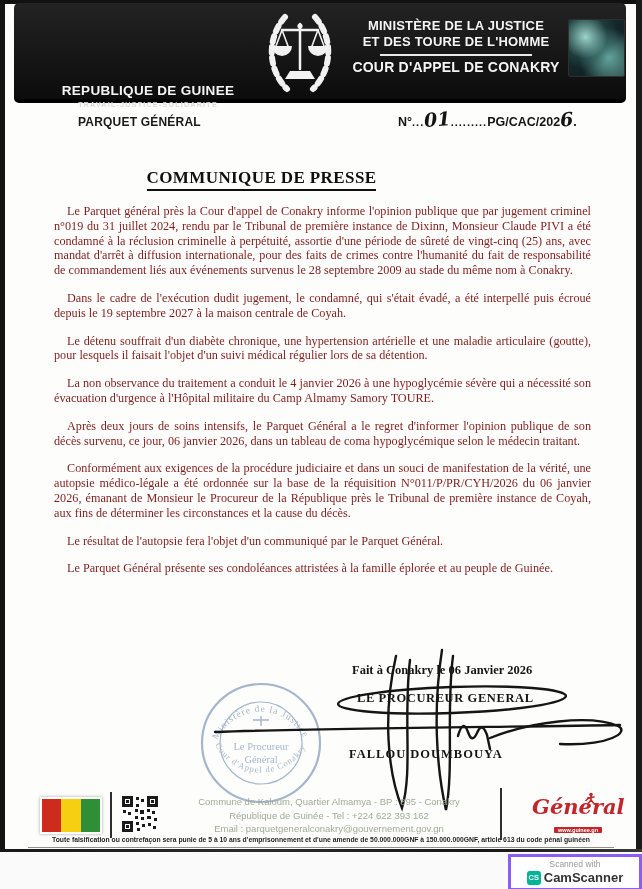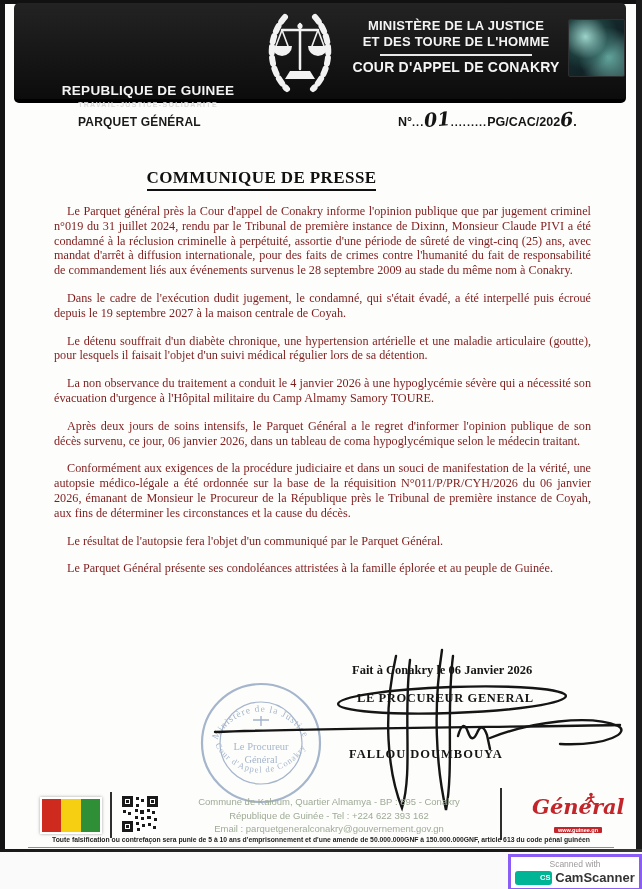--- a/index.html
+++ b/index.html
@@ -64,21 +64,21 @@
   .brand{position:absolute;left:532px;top:796px;width:92px;text-align:center;color:#c2262b;}
   .brand .b1{font-family:"DejaVu Serif",serif;font-style:italic;font-weight:bold;font-size:21px;line-height:22px;}
   .brand .b2{font-size:5.5px;font-family:"Liberation Sans",sans-serif;font-weight:bold;background:#c2262b;color:#fff;display:inline-block;padding:0 4px;border-radius:1px;}
   .dancer{position:absolute;left:585px;top:790px;}
   .disclaimer{position:absolute;left:28px;top:836px;width:586px;text-align:center;font-family:"Liberation Sans",sans-serif;font-size:6.8px;font-weight:bold;color:#1e1e1e;border-bottom:1.5px solid #8f8f8f;padding-bottom:4px;}
 
   
   .cs-badge{position:absolute;left:508px;top:854px;width:128px;height:31px;background:#fff;border:3px solid #8b5cf6;text-align:center;font-family:"Liberation Sans",sans-serif;}
   .cs-line1{font-size:8.5px;color:#9b9b9b;margin-top:2px;}
   .cs-line2{display:flex;align-items:center;justify-content:center;gap:3px;margin-top:1px;}
-  .cs-icon{width:14px;height:14px;background:#00b496;border-radius:3px;color:#fff;font-size:7.5px;font-weight:bold;line-height:14px;text-align:center;padding-left:23px;}
+  .cs-icon{width:14px;height:14px;background:#00b496;border-radius:3px;color:#fff;font-size:7.5px;font-weight:bold;line-height:14px;text-align:center;}
   .cs-name{font-size:13px;font-weight:bold;color:#333;}
 </style>
 </head>
 <body>
 
 <div class="page">
 
   <div class="edge-left"></div>
   <div class="edge-top"></div>
   <div class="edge-right"></div>

